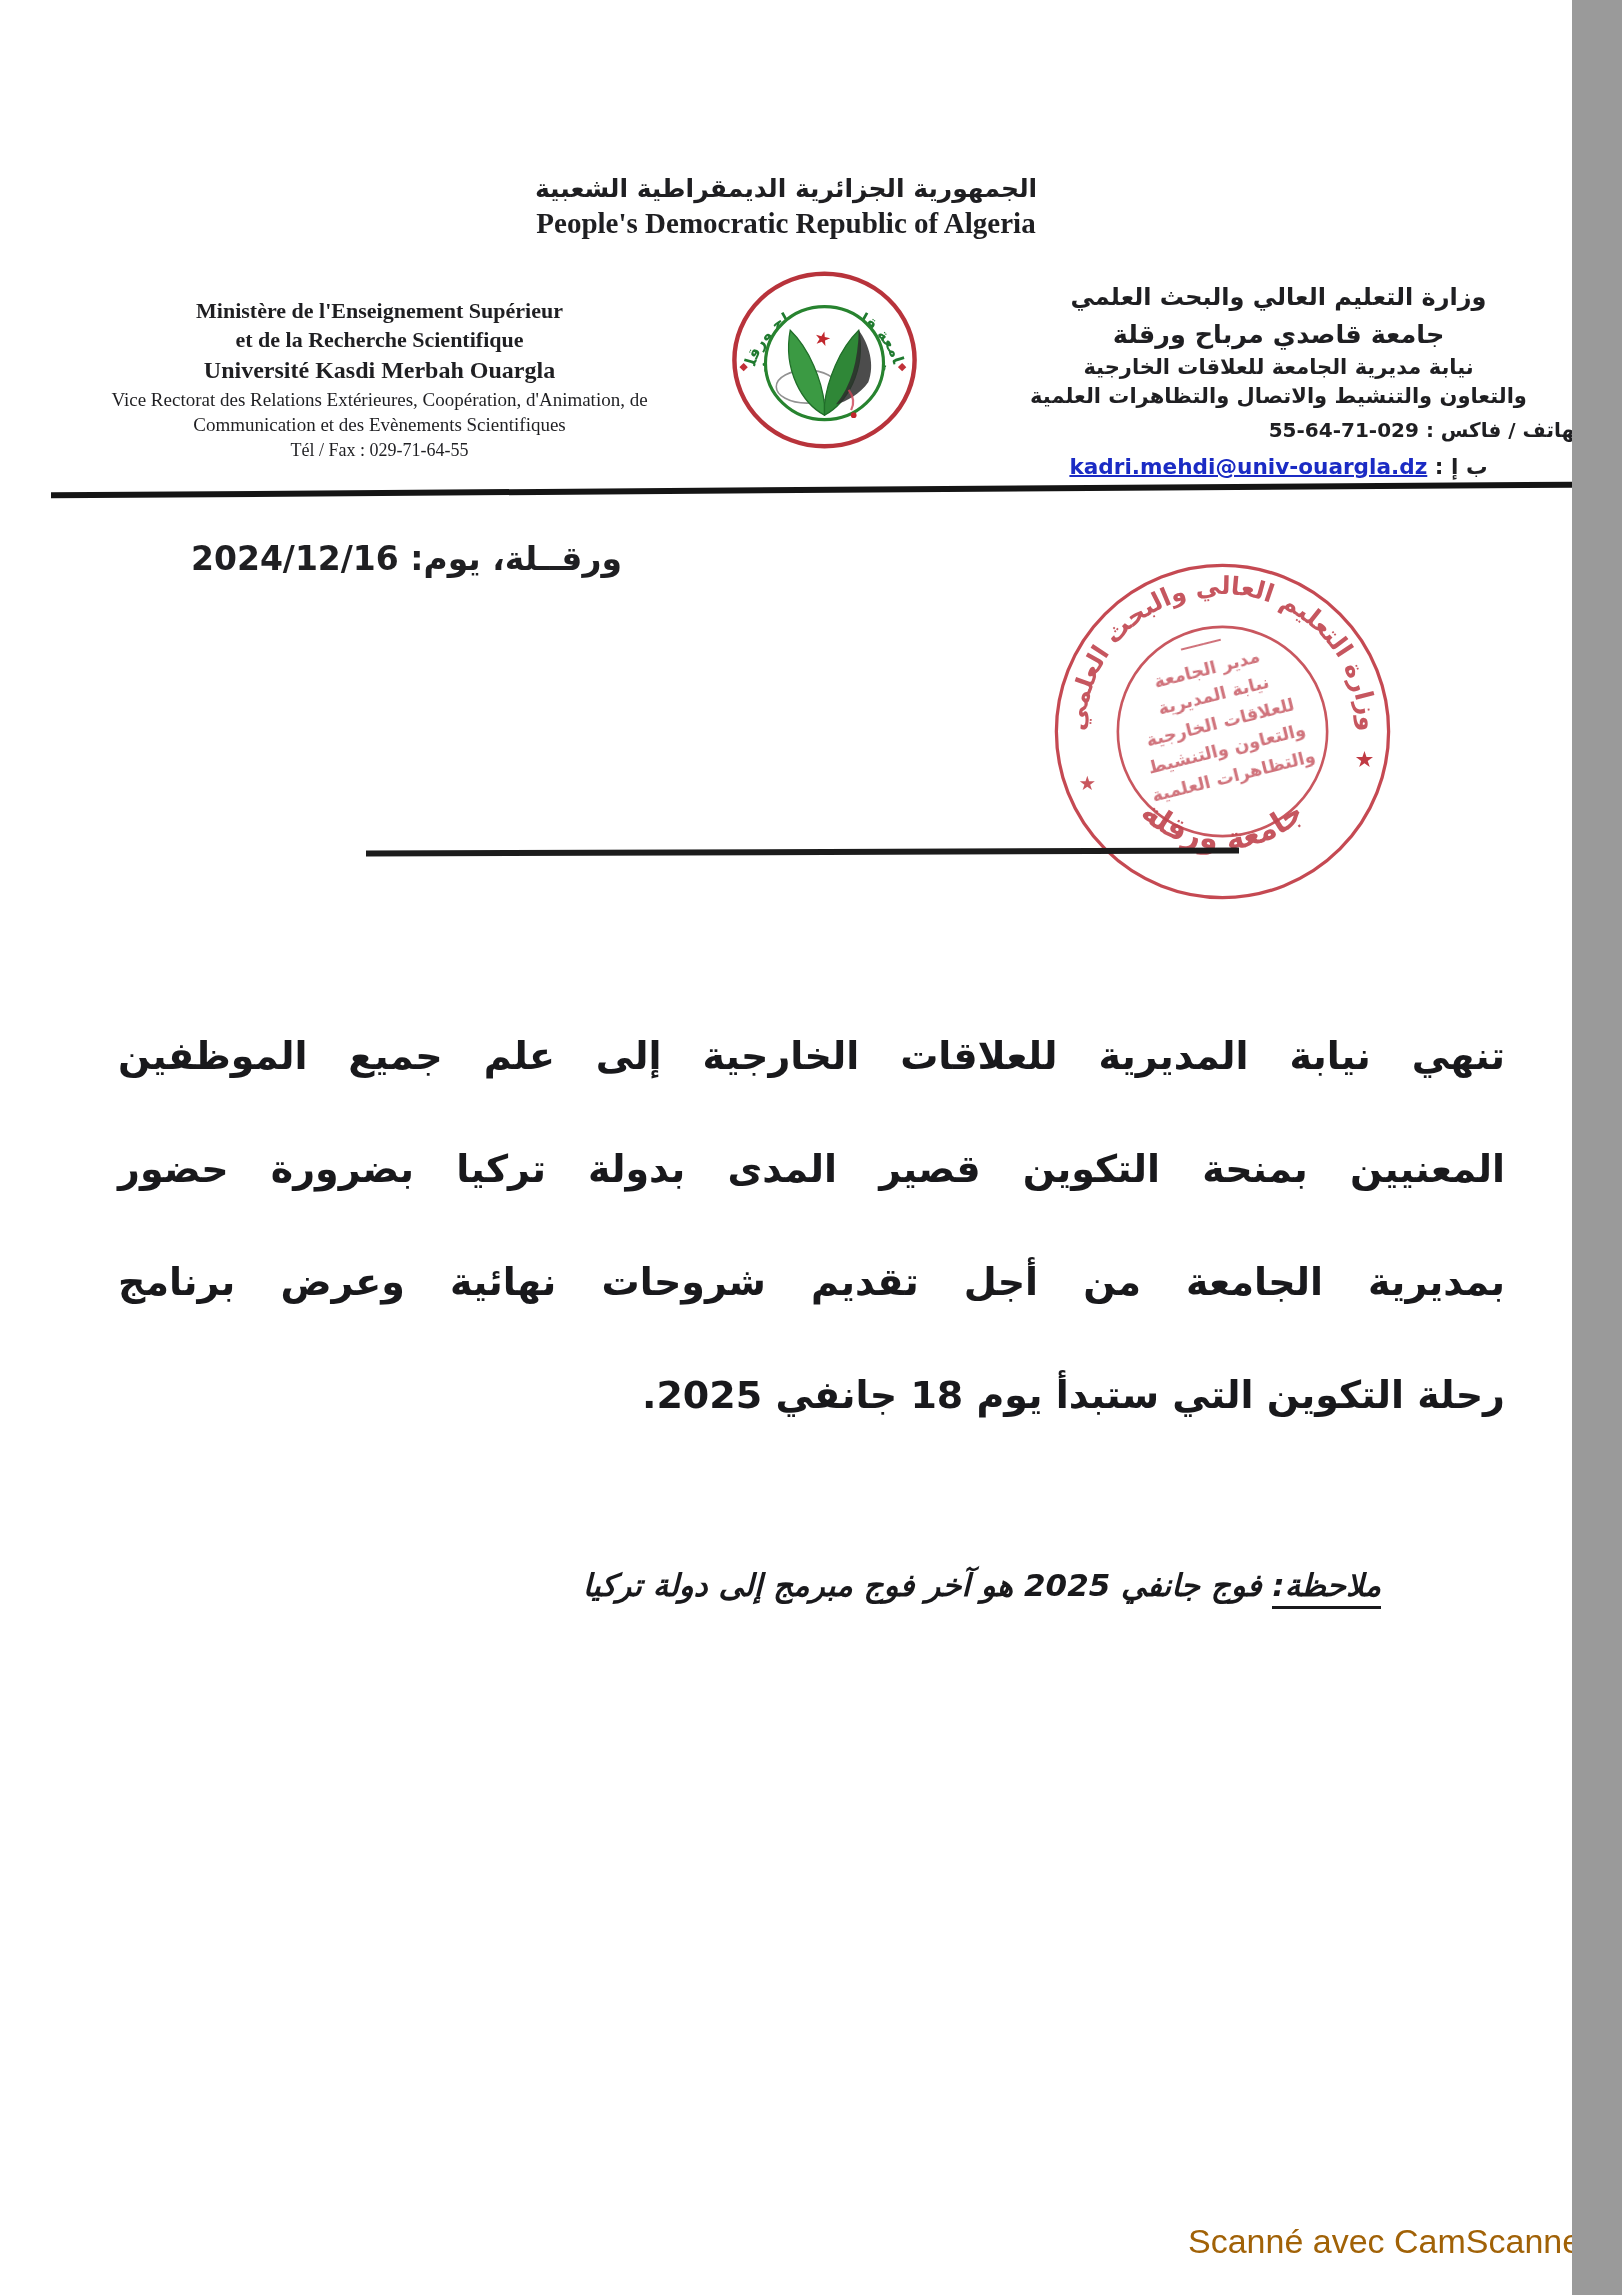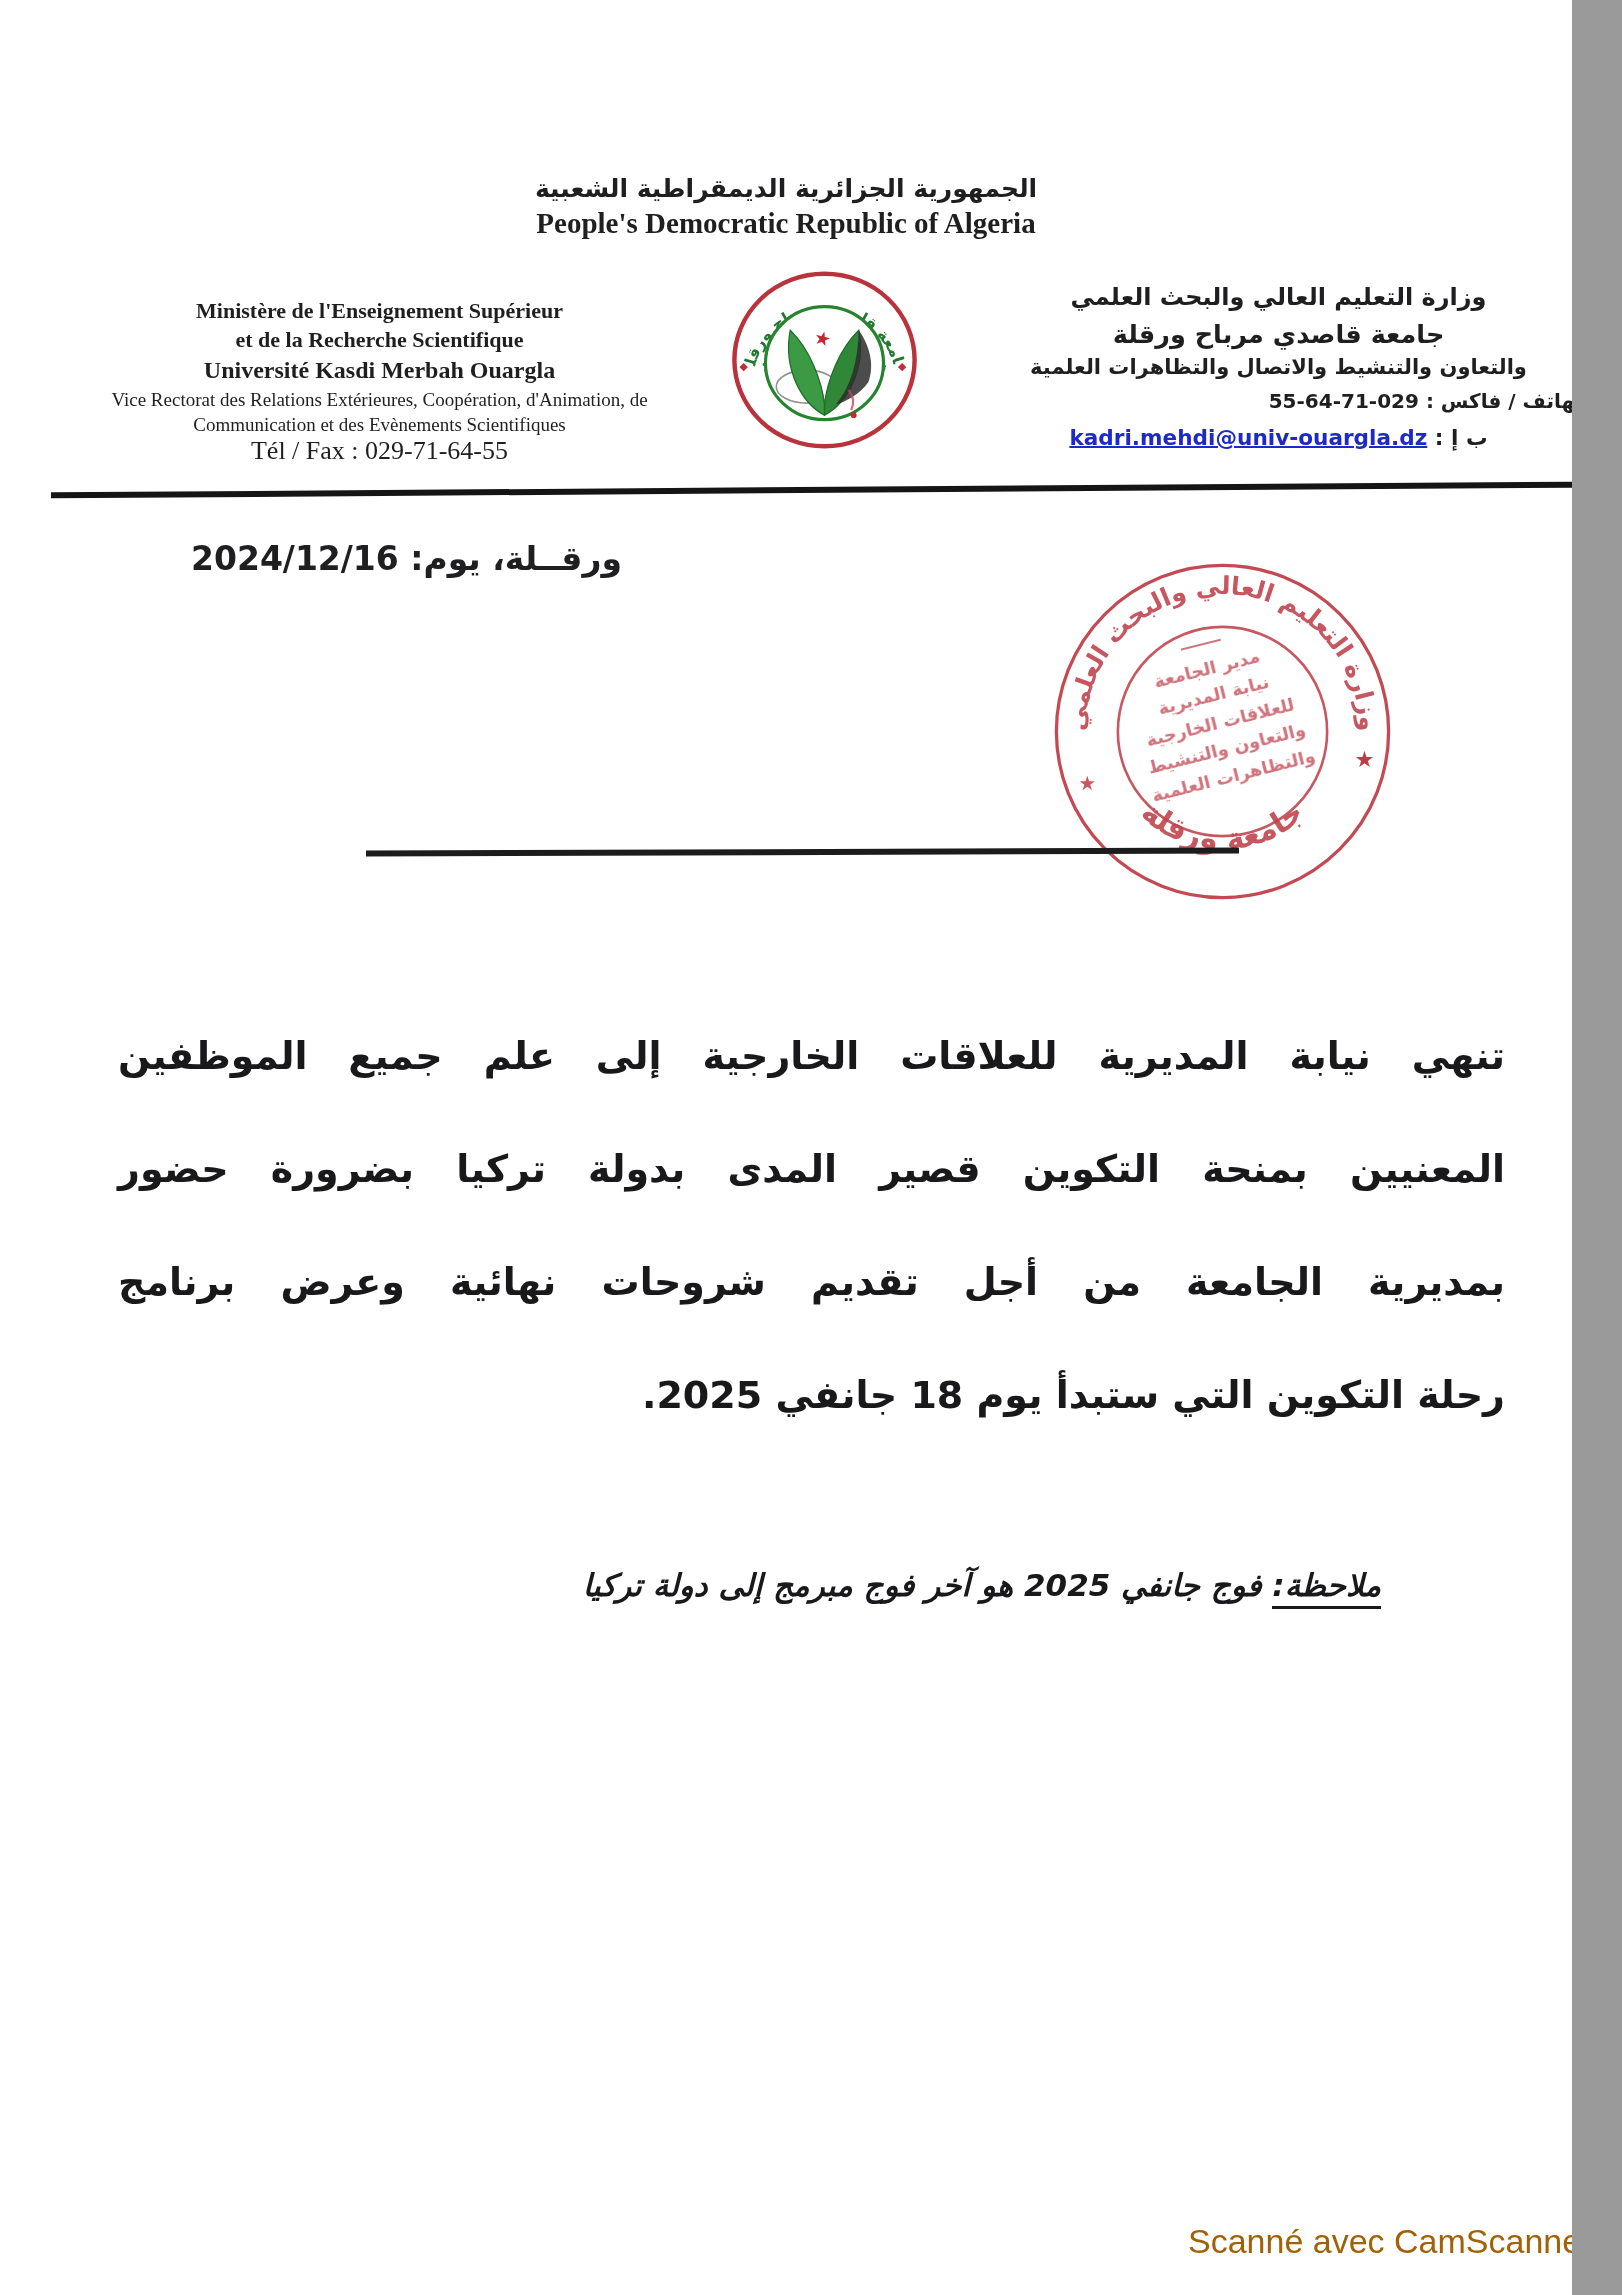--- a/index.html
+++ b/index.html
@@ -14,21 +14,21 @@
 
   
   .rep-ar{left:0;right:0;top:174px;font-size:25px;font-weight:bold;letter-spacing:0.7px;}
   .rep-en{left:0;right:0;top:207px;font-size:29px;font-weight:bold;font-family:"Liberation Serif",serif;}
 
   
   .fr-block{left:69px;top:296px;width:621px;font-family:"Liberation Serif",serif;}
   .fr-block .b1{font-size:22px;font-weight:bold;line-height:29px;}
   .fr-block .b2{font-size:24px;font-weight:bold;line-height:33px;}
   .fr-block .r1{font-size:19px;line-height:25px;}
-  .fr-block .r2{font-size:26px;line-height:27.5px;}
+  .fr-block .r2{font-size:18px;line-height:27.5px;}
   .fr-block .mail{font-size:20px;line-height:29px;font-weight:bold;}
 
   
   .ar-block{left:968px;top:280px;width:621px;font-weight:bold;}
   .ar-block .a1{font-size:24px;line-height:35px;}
   .ar-block .a2{font-size:25.5px;line-height:38px;}
   .ar-block .a3{font-size:21px;line-height:29px;}
   .ar-block .a5{font-size:20px;line-height:38px;text-align:right;}
   .ar-block .mail{font-size:21.6px;line-height:35px;}
 
@@ -93,20 +93,21 @@
       <path d="M204,98 C220,120 230,152 219,180 C206,198 184,211 168,215 C192,186 203,146 204,98 Z" fill="#2d2d2d" opacity="0.85"></path>
     </g>
     <text x="134" y="122" font-size="30" fill="#c1272d" transform="rotate(14 150 110)">★</text>
     <path d="M188,192 q12,16 4,32" stroke="#cc4455" stroke-width="3.5" fill="none" opacity="0.8"></path>
     <circle cx="196" cy="232" r="4.5" fill="#c1272d"></circle>
   </svg>
 
   <div class="abs ctr rtl ar-block">
     <div class="a1">وزارة التعليم العالي والبحث العلمي</div>
     <div class="a2">جامعة قاصدي مرباح ورقلة</div>
+    <div class="a3">نيابة مديرية الجامعة للعلاقات الخارجية</div>
     <div class="a3">والتعاون والتنشيط والاتصال والتظاهرات العلمية</div>
     <div class="a5">الهاتف / فاكس : 029-71-64-55</div>
     <div class="mail rtl">
       <span>ب إ :</span>
       <a class="lnk">kadri.mehdi@univ-ouargla.dz</a>
     </div>
   </div>
 
   <div class="abs divider"></div>
 

